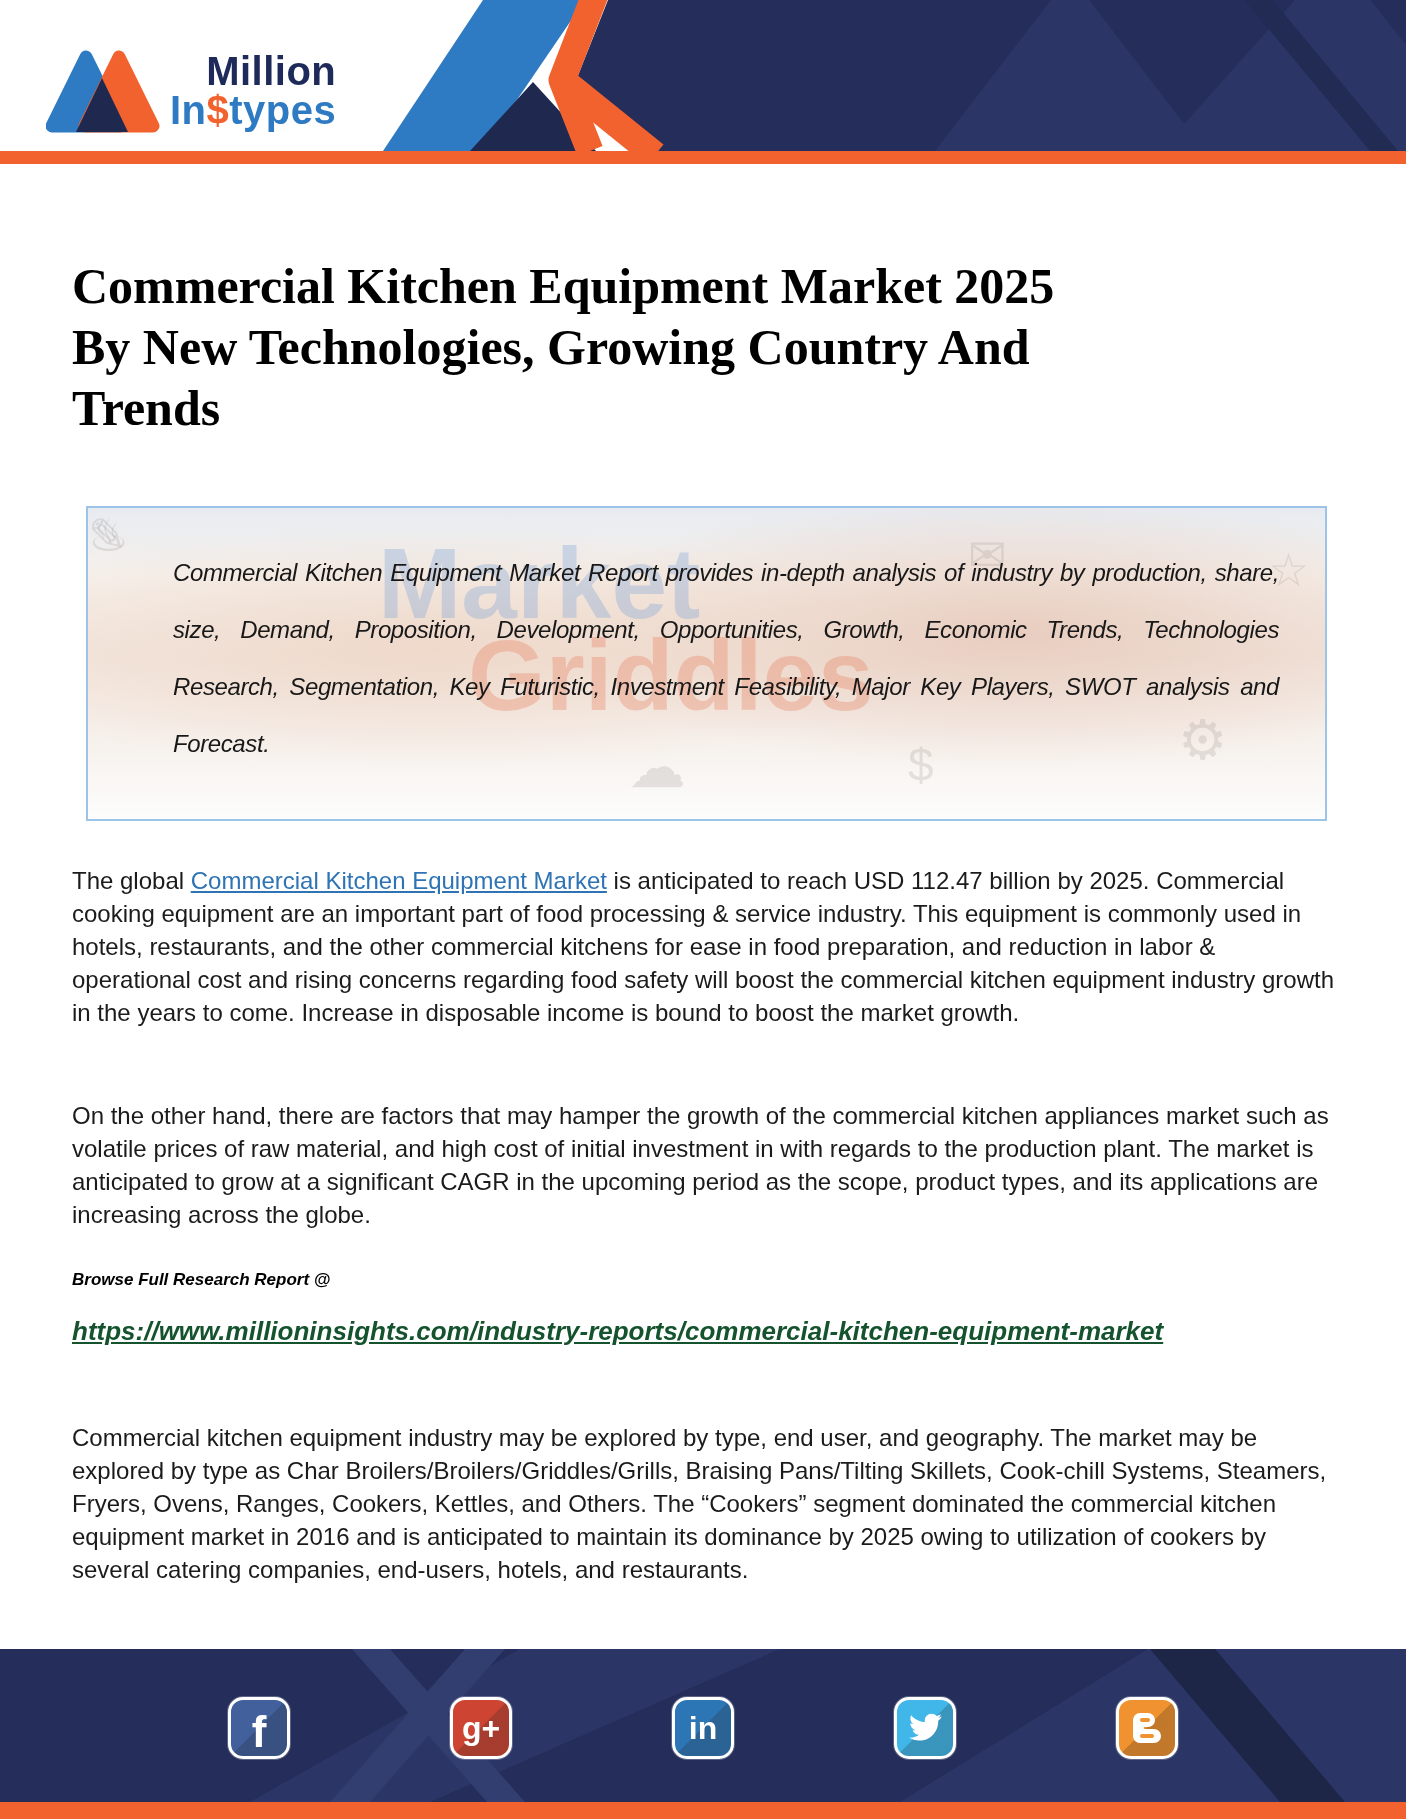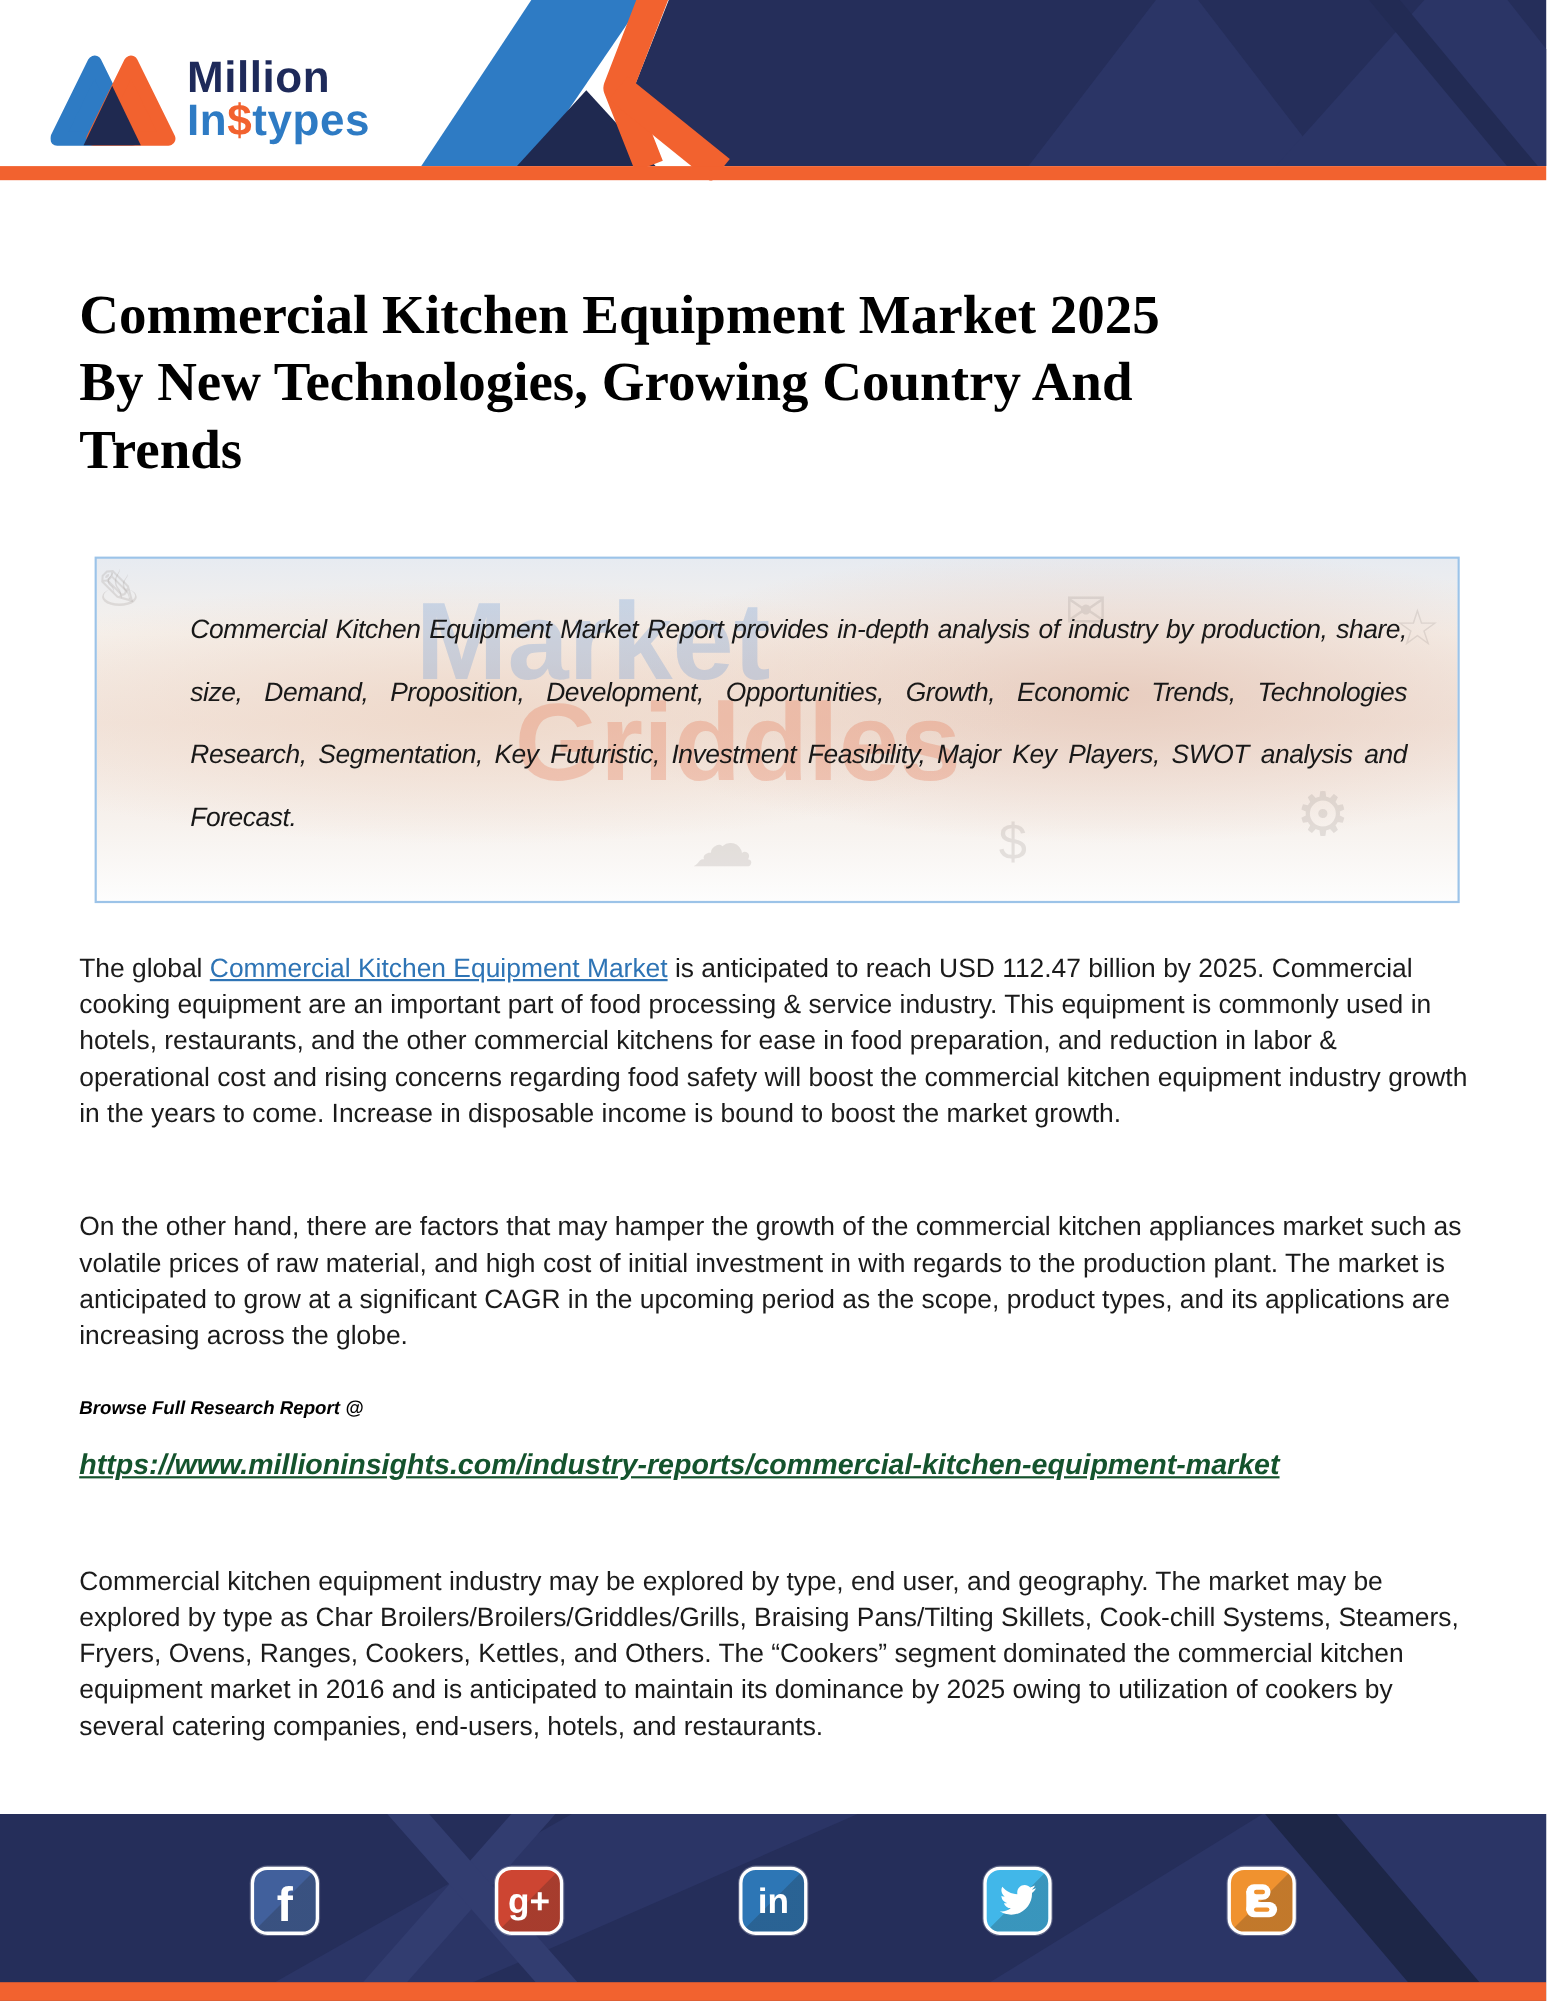--- a/index.html
+++ b/index.html
@@ -3,21 +3,21 @@
 <meta charset="utf-8">
 <style>
   * { margin:0; padding:0; box-sizing:border-box; }
   html,body { background:#ffffff; }
   body { font-family:"Liberation Sans", sans-serif; }
   .page { position:relative; width:1406px; height:1819px; margin:0 auto; background:#fff; overflow:hidden; }
 
   
   .hdr { position:absolute; top:0; left:0; width:1406px; height:164px; }
   .hdr-art { position:absolute; inset:0; display:block; }
-  .logo { position:absolute; top:50px; left:46px; display:flex; align-items:flex-start; gap:10px; }
+  .logo { position:absolute; top:50px; left:46px; display:flex; align-items:flex-start; gap:10px;text-align:right; }
   .logo-mark { display:block; }
   .logo-text { font-weight:bold; font-size:40px; line-height:39px; letter-spacing:0.5px; padding-top:2px; }
   .logo-line1 { color:#1e2a5a; display:block; }
   .logo-line2 { color:#2e7bc4; display:block; }
   .logo-dollar { color:#f2622f; }
 
   
   .title { position:absolute; top:228px; left:72px; width:1080px;
            font-family:"Liberation Serif", serif; font-weight:bold; color:#000;
            font-size:50px; line-height:61px;margin-top:28px; }

